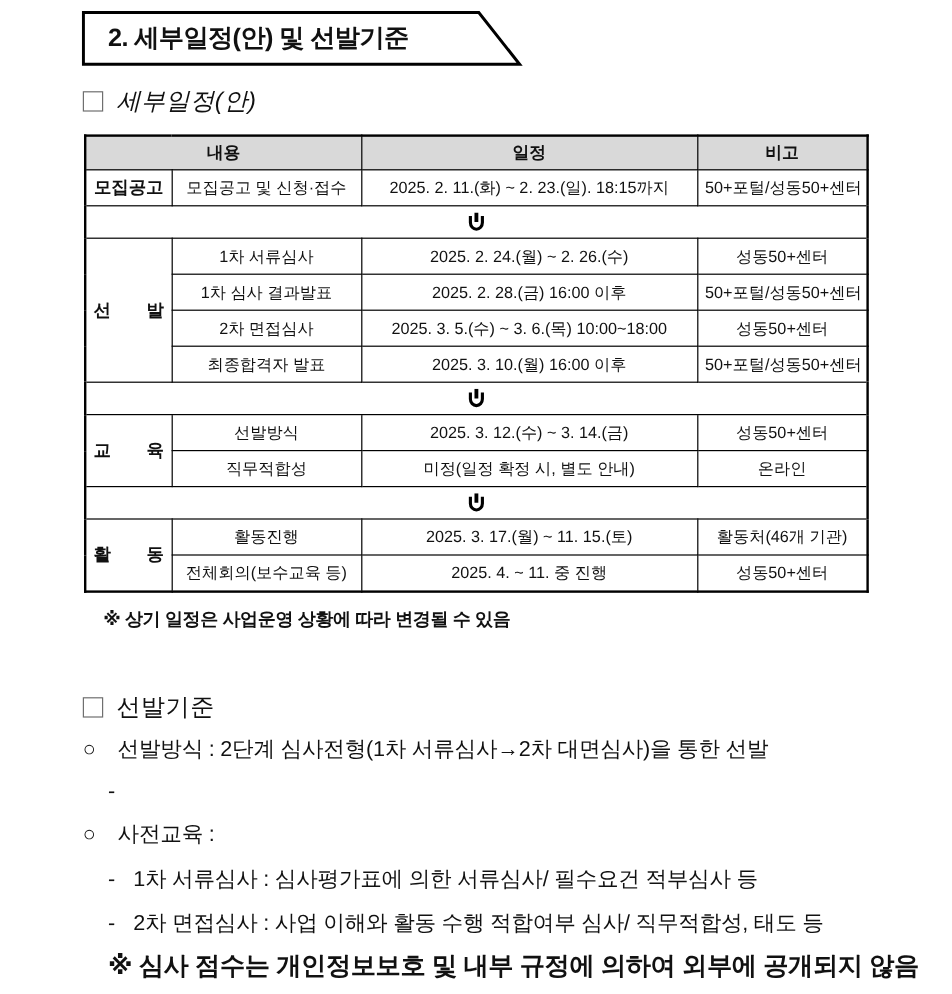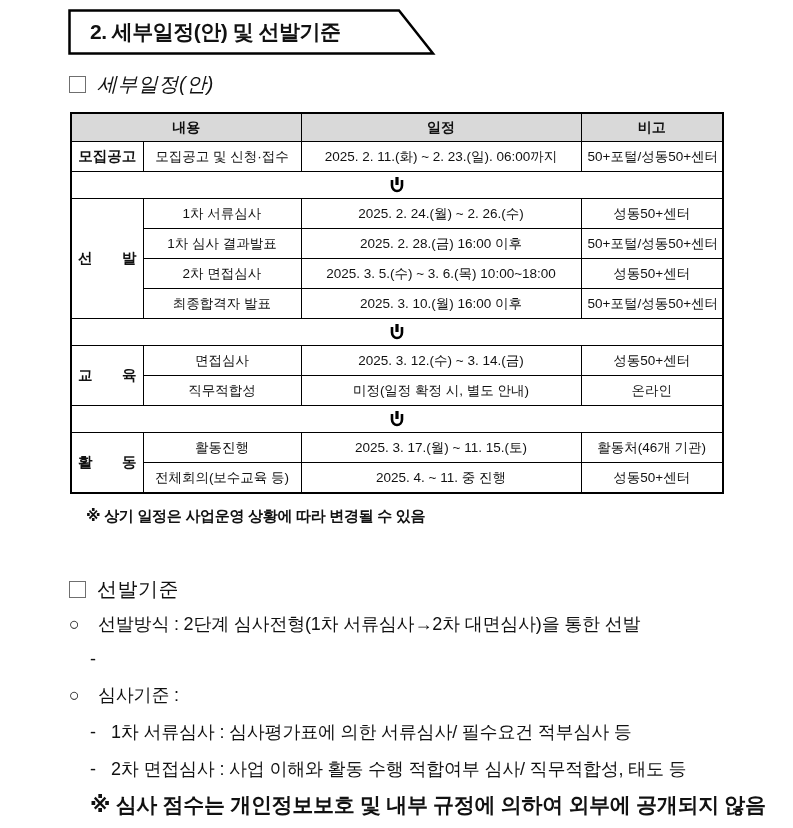--- a/index.html
+++ b/index.html
@@ -75,21 +75,21 @@
     <tbody>
       <tr class="head">
         <th colspan="2">내용</th>
         <th>일정</th>
         <th>비고</th>
       </tr>
 
       <tr>
         <td class="glabel-c">모집공고</td>
         <td>모집공고 및 신청·접수</td>
-        <td>2025. 2. 11.(화) ~ 2. 23.(일). 06:00까지</td>
+        <td>2025. 2. 11.(화) ~ 2. 23.(일). 18:15까지</td>
         <td>50+포털/성동50+센터</td>
       </tr>
 
       <tr class="arrow-row">
         <td colspan="4">
           <svg class="arrow-ic" width="14" height="16" viewBox="0 0 14 16">
             <path d="M7 0 L7 8" stroke="#000" stroke-width="3.2" fill="none"></path>
             <path d="M2 3 L2 8.5 A5 5.5 0 0 0 12 8.5 L12 3" stroke="#000" stroke-width="2.6" fill="none"></path>
           </svg>
         </td>
@@ -121,21 +121,21 @@
         <td colspan="4">
           <svg class="arrow-ic" width="14" height="16" viewBox="0 0 14 16">
             <path d="M7 0 L7 8" stroke="#000" stroke-width="3.2" fill="none"></path>
             <path d="M2 3 L2 8.5 A5 5.5 0 0 0 12 8.5 L12 3" stroke="#000" stroke-width="2.6" fill="none"></path>
           </svg>
         </td>
       </tr>
 
       <tr>
         <td rowspan="2" class="glabel">교 육</td>
-        <td>면접심사</td>
+        <td>선발방식</td>
         <td>2025. 3. 12.(수) ~ 3. 14.(금)</td>
         <td>성동50+센터</td>
       </tr>
       <tr>
         <td>직무적합성</td>
         <td>미정(일정 확정 시, 별도 안내)</td>
         <td>온라인</td>
       </tr>
 
       <tr class="arrow-row">
@@ -171,21 +171,21 @@
   <div class="crit">
     <div class="crit-line lvl0">
       <span class="bullet">○</span>
       <span>선발방식 : 2단계 심사전형(1차 서류심사→2차 대면심사)을 통한 선발</span>
     </div>
     <div class="crit-line lvl1">
       <span class="bullet">-</span>
     </div>
     <div class="crit-line lvl0">
       <span class="bullet">○</span>
-      <span>심사기준 :</span>
+      <span>사전교육 :</span>
     </div>
     <div class="crit-line lvl1">
       <span class="bullet">-</span>
       <span>1차 서류심사 : 심사평가표에 의한 서류심사/ 필수요건 적부심사 등</span>
     </div>
     <div class="crit-line lvl1">
       <span class="bullet">-</span>
       <span>2차 면접심사 : 사업 이해와 활동 수행 적합여부 심사/ 직무적합성, 태도 등</span>
     </div>
   </div>

